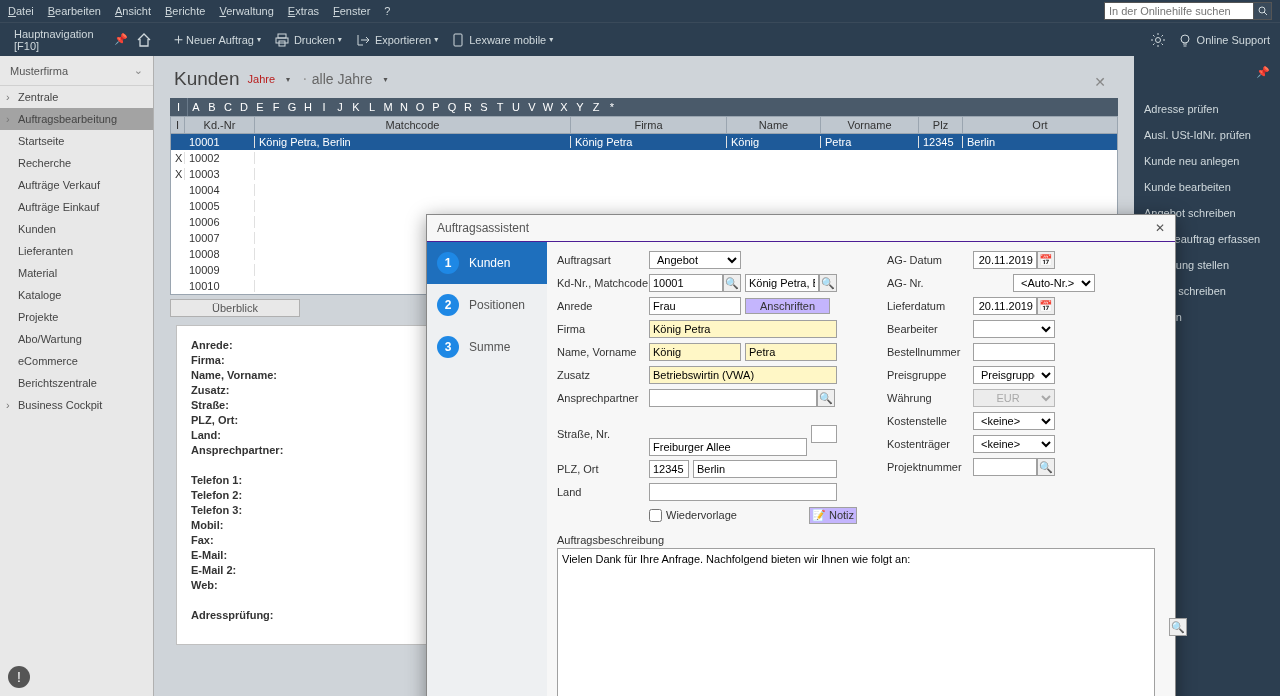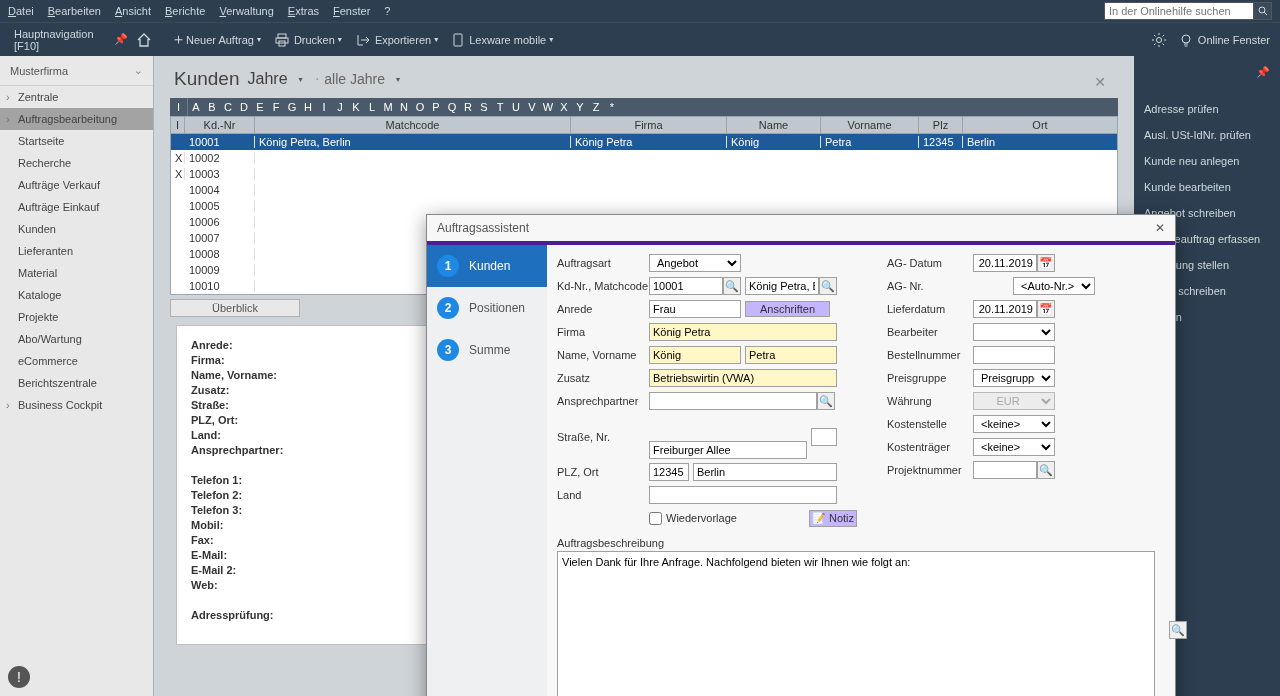--- a/index.html
+++ b/index.html
@@ -40,21 +40,21 @@
 .grid-row div { padding:0 4px; border-right:1px solid #e0e0e0; overflow:hidden; white-space:nowrap; }
 .c-i{width:14px;text-align:center;} .c-kd{width:70px;} .c-mc{width:316px;} .c-fi{width:156px;} .c-na{width:94px;} .c-vn{width:98px;} .c-plz{width:44px;} .c-ort{width:122px;}
 .uberblick { margin:4px 16px 8px; background:#e8e8e8; border:1px solid #b0b0b0; width:130px; padding:2px 0; text-align:center; font-size:11px; color:#555;}
 .details { margin:0 16px 0 22px; background:#fff; border:1px solid #c0c0c0; padding:10px 14px; height:320px; overflow:hidden; }
 .details .lbl { font-weight:bold; font-size:11px; color:#333; display:block; margin:3px 0; }
 .right-panel { width:146px; background:#2c3e50; color:#cfd8dc; padding:40px 10px 0; }
 .rp-item { padding:7px 0; font-size:11px; cursor:default; }
 .rp-pin { float:right; margin-top:-30px; }
 
 .dlg { position:absolute; left:272px; top:158px; width:750px; height:510px; background:#f7f7f7; border:1px solid #888; box-shadow:0 4px 18px rgba(0,0,0,.4); display:flex; flex-direction:column; }
-.dlg-title { padding:6px 10px; font-size:12px; color:#555; display:flex; justify-content:space-between; border-bottom:4px solid #4c1d95;}
+.dlg-title { padding:6px 10px; font-size:12px; color:#555; display:flex; justify-content:space-between; border-bottom:1px solid #4c1d95;}
 .dlg-body { flex:1; display:flex; }
 .dlg-steps { width:120px; background:#eef0f2; }
 .step { display:flex; align-items:center; padding:10px 10px; font-size:12px; color:#555; }
 .step .num { width:22px; height:22px; border-radius:50%; background:#1e88e5; color:#fff; display:flex; align-items:center; justify-content:center; margin-right:10px; font-weight:bold; }
 .step.sel { background:#1e6fbd; color:#fff; }
 .dlg-form { flex:1; padding:8px 10px; position:relative; font-size:11px; }
 .frow { display:flex; align-items:center; margin-bottom:3px; min-height:20px; }
 .frow .fl { width:92px; color:#333; }
 .frow input[type=text], .frow select { height:18px; border:1px solid #a0a0a0; font-size:11px; padding:0 3px; background:#fff; }
 input.yel { background:#fff7c6 !important; }
@@ -139,21 +139,21 @@
         <svg width="16" height="16" viewBox="0 0 16 16">
           <circle cx="8" cy="8" r="2.5" fill="none" stroke="#cfd8dc"></circle>
           <path d="M8 1 V3 M8 13 V15 M1 8 H3 M13 8 H15 M3 3 L4.5 4.5 M11.5 11.5 L13 13 M3 13 L4.5 11.5 M11.5 4.5 L13 3" stroke="#cfd8dc"></path>
         </svg>
       </div>
     <div class="tb-item" style="margin-right:4px;">
         <svg width="14" height="14" viewBox="0 0 14 14">
           <circle cx="7" cy="6" r="4" fill="none" stroke="#cfd8dc"></circle>
           <path d="M5 11 H9 M5.5 13 H8.5" stroke="#cfd8dc"></path>
         </svg>
-        <span>Online Fenster</span>
+        <span>Online Support</span>
       </div>
   </div>
 </div>
 
 <div class="main-area">
 
   <div class="sidebar">
     <div class="sb-head">
         <span>Musterfirma</span>
         <span style="color:#888;">⌄</span>
@@ -174,21 +174,21 @@
     <div class="sb-item">Berichtszentrale</div>
     <div class="sb-item arrow">Business Cockpit</div>
     <div class="sb-foot">
         <div class="circ">!</div>
       </div>
   </div>
 
   <div class="content">
     <div class="view-header">
       <span style="font-size:19px;color:#444;">Kunden</span>
-      <span style="font-size:16px;color:#404040;">Jahre</span>
+      <span style="font-size:11px;color:#b91c1c;">Jahre</span>
         <span class="caret">▾</span>
       <span style="color:#999;margin:0 4px;">·</span>
       <span style="font-size:14px;color:#666;">alle Jahre</span>
         <span class="caret">▾</span>
       <span class="vh-close">✕</span>
     </div>
     <div class="letterbar" id="letterbar">
         <span class="first">I</span>
         <span>A</span>
         <span>B</span>

